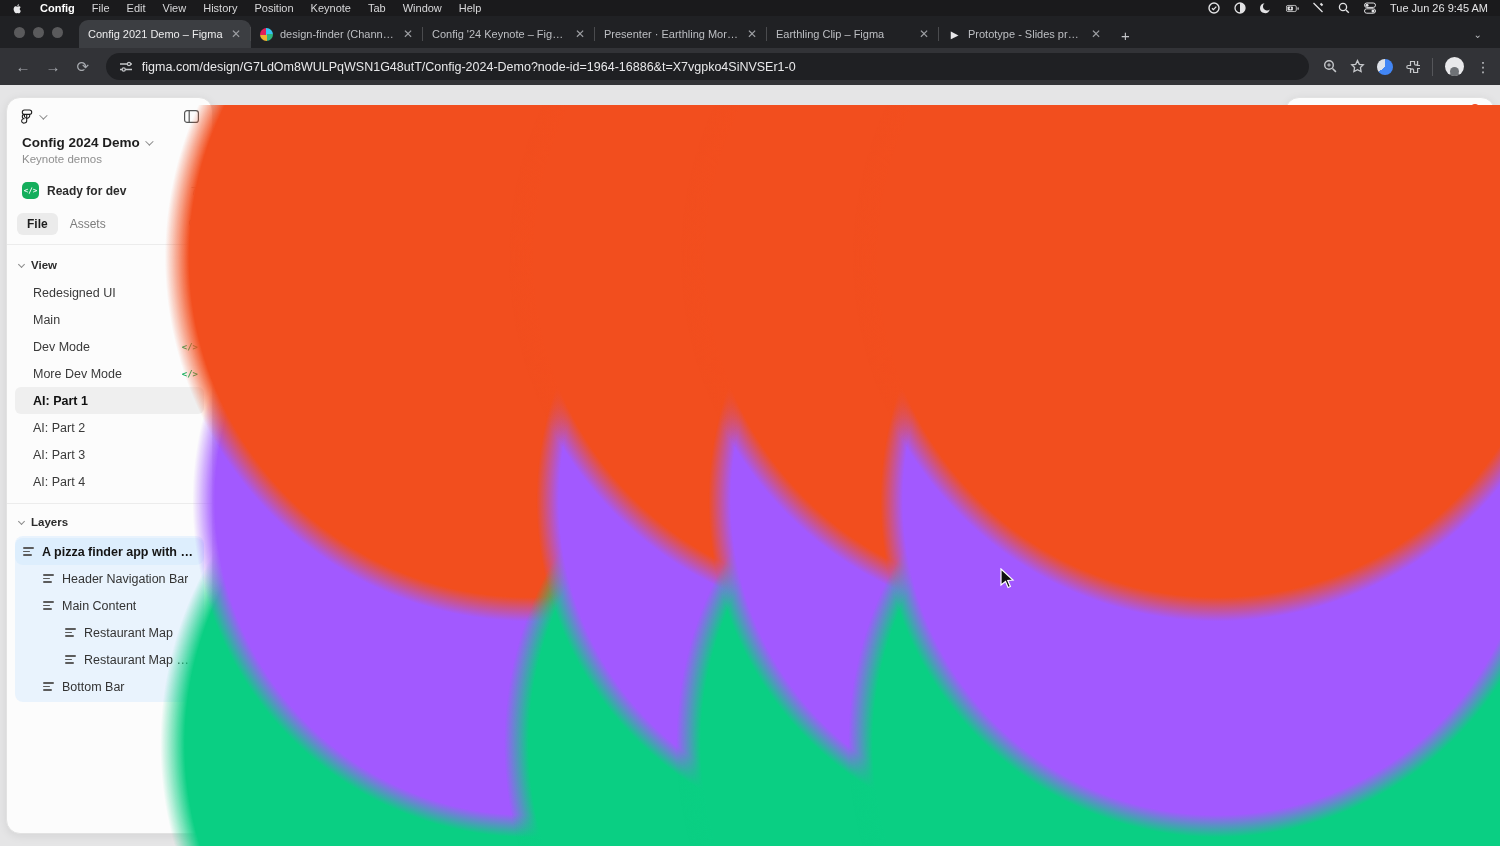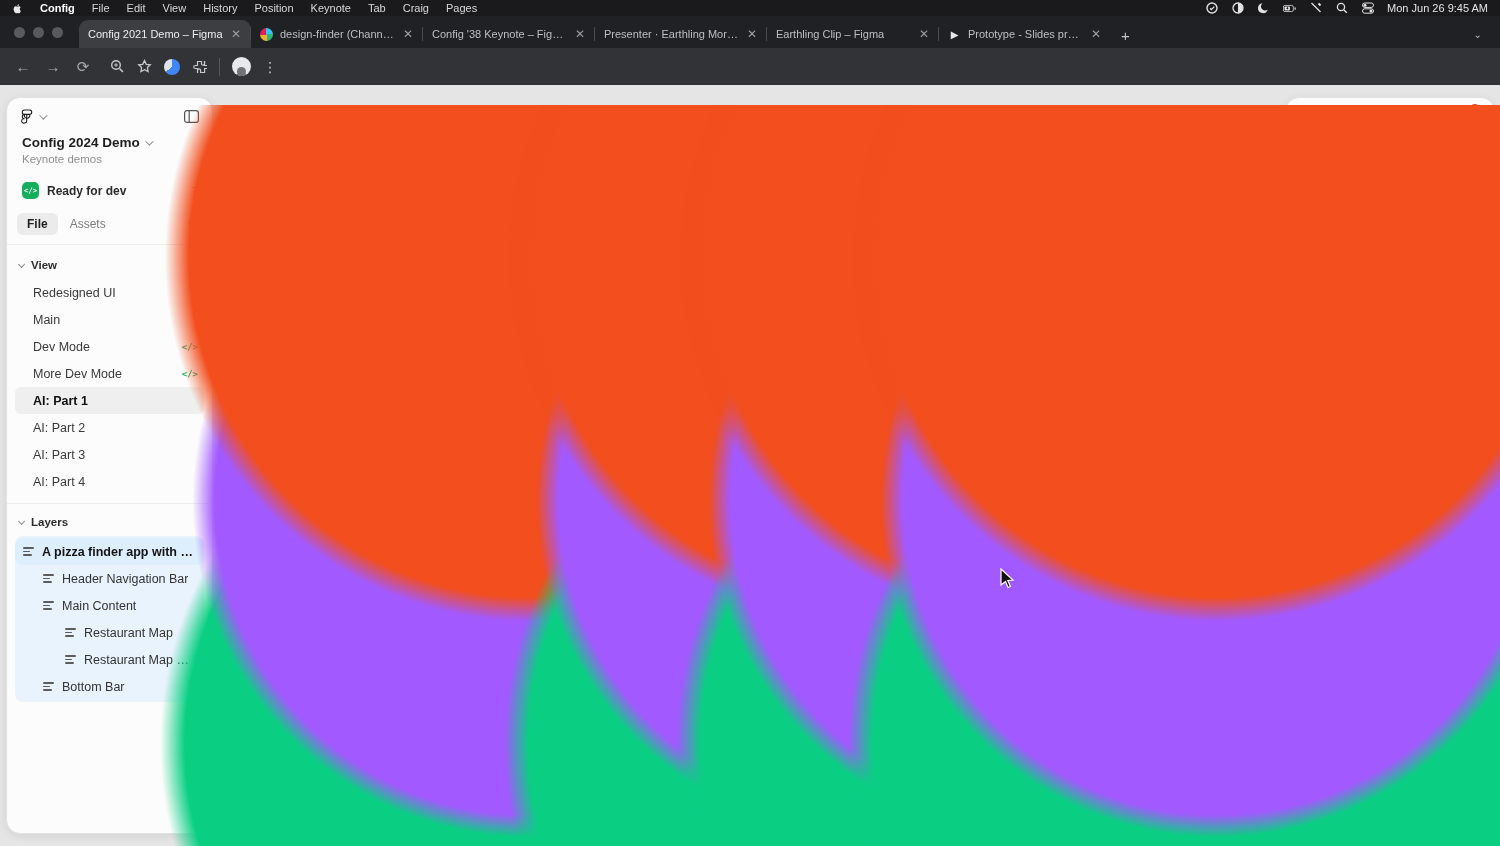--- a/index.html
+++ b/index.html
@@ -253,22 +253,22 @@
       <path fill="#e8e8ea" d="M11.3 8.6c0-1.6 1.3-2.4 1.4-2.4-.8-1.1-2-1.3-2.4-1.3-1-.1-2 .6-2.5.6-.5 0-1.3-.6-2.2-.6-1.1 0-2.2.7-2.7 1.7-1.2 2-.3 5 .8 6.6.5.8 1.2 1.7 2 1.7.8 0 1.1-.5 2.1-.5 1 0 1.3.5 2.2.5.9 0 1.5-.8 2-1.6.6-.9.9-1.8.9-1.9 0 0-1.6-.6-1.6-2.8zM9.6 3.8c.4-.6.7-1.3.6-2.1-.6 0-1.4.4-1.8 1-.4.5-.8 1.3-.7 2 .7.1 1.4-.3 1.9-.9z"></path>
     </svg>
   <span class="app">Config</span>
   <span class="mitem">File</span>
   <span class="mitem">Edit</span>
   <span class="mitem">View</span>
   <span class="mitem">History</span>
   <span class="mitem">Position</span>
   <span class="mitem">Keynote</span>
   <span class="mitem">Tab</span>
-  <span class="mitem">Craig</span>
-  <span class="mitem">Pages</span>
+  <span class="mitem">Window</span>
+  <span class="mitem">Help</span>
   <span class="mright">
     <span class="sicon">
         <svg width="12" height="12" viewBox="0 0 12 12">
           <circle cx="6" cy="6" r="5" fill="none" stroke="#e3e3e5" stroke-width="1.4"></circle>
           <path d="M4 6.2l1.4 1.4L8.3 4.6" stroke="#e3e3e5" stroke-width="1.3" fill="none"></path>
         </svg>
       </span>
     <span class="sicon">
         <svg width="12" height="12" viewBox="0 0 12 12">
           <circle cx="6" cy="6" r="5" fill="none" stroke="#e3e3e5" stroke-width="1.3"></circle>
@@ -301,21 +301,21 @@
         </svg>
       </span>
     <span class="sicon">
         <svg width="12" height="12" viewBox="0 0 12 12">
           <rect x="0.5" y="1" width="11" height="4.4" rx="2.2" fill="none" stroke="#e3e3e5"></rect>
           <circle cx="3" cy="3.2" r="1.5" fill="#e3e3e5"></circle>
           <rect x="0.5" y="6.8" width="11" height="4.4" rx="2.2" fill="none" stroke="#e3e3e5"></rect>
           <circle cx="9" cy="9" r="1.5" fill="#e3e3e5"></circle>
         </svg>
       </span>
-    <span class="clock">Mon Jun 26 9:45 AM</span>
+    <span class="clock">Tue Jun 26 9:45 AM</span>
   </span>
 </div>
 
 <div class="tabstrip">
   <div class="winctl">
       <i></i>
       <i></i>
       <i></i>
     </div>
   <div class="tab active">
@@ -325,21 +325,21 @@
   </div>
   <div class="tab">
       <span class="tdiv"></span>
     <span class="fav slack"></span>
     <span class="ttl">design-finder (Channel) - Ub</span>
     <span class="x">✕</span>
   </div>
   <div class="tab">
       <span class="tdiv"></span>
     <span class="fav figma"></span>
-    <span class="ttl">Config '38 Keynote – Figma</span>
+    <span class="ttl">Config '24 Keynote – Figma</span>
     <span class="x">✕</span>
   </div>
   <div class="tab">
       <span class="tdiv"></span>
     <span class="fav figma"></span>
     <span class="ttl">Presenter · Earthling More -</span>
     <span class="x">✕</span>
   </div>
   <div class="tab">
       <span class="tdiv"></span>
@@ -354,20 +354,28 @@
     <span class="x">✕</span>
   </div>
   <div class="newtab">+</div>
   <div class="strip-chev">⌄</div>
 </div>
 
 <div class="toolbar">
   <span class="navic">←</span>
   <span class="navic">→</span>
   <span class="navic">⟳</span>
+  <div class="urlbar">
+    <svg width="14" height="12" viewBox="0 0 14 12">
+        <path d="M1 3h8M11.5 3h1.5M1 8.5h2.5M6 8.5h7" stroke="#c3c5c8" stroke-width="1.4"></path>
+        <circle cx="10" cy="3" r="1.6" fill="none" stroke="#c3c5c8" stroke-width="1.2"></circle>
+        <circle cx="4.7" cy="8.5" r="1.6" fill="none" stroke="#c3c5c8" stroke-width="1.2"></circle>
+      </svg>
+    <span class="url-text">figma.com/design/G7LdOm8WULPqWSN1G48utT/Config-2024-Demo?node-id=1964-16886&amp;t=X7vgpko4SiNVSEr1-0</span>
+  </div>
   <div class="tright">
     <svg width="15" height="15" viewBox="0 0 15 15">
         <circle cx="6" cy="6" r="4.3" fill="none" stroke="#c6c8cb" stroke-width="1.4"></circle>
         <path d="M9.5 9.5l3.4 3.4" stroke="#c6c8cb" stroke-width="1.5"></path>
         <path d="M4.2 6h3.6M6 4.2v3.6" stroke="#c6c8cb" stroke-width="1.1"></path>
       </svg>
     <svg width="15" height="15" viewBox="0 0 15 15">
         <path d="M7.5 1.6l1.8 3.7 4 .5-2.9 2.8.7 4-3.6-1.9-3.6 1.9.7-4L1.7 5.8l4-.5z" fill="none" stroke="#c6c8cb" stroke-width="1.3"></path>
       </svg>
     <span style="width:16px;height:16px;border-radius:50%;background:conic-gradient(#4286f5 0 65%, #dfe3ea 0);display:inline-block;"></span>

